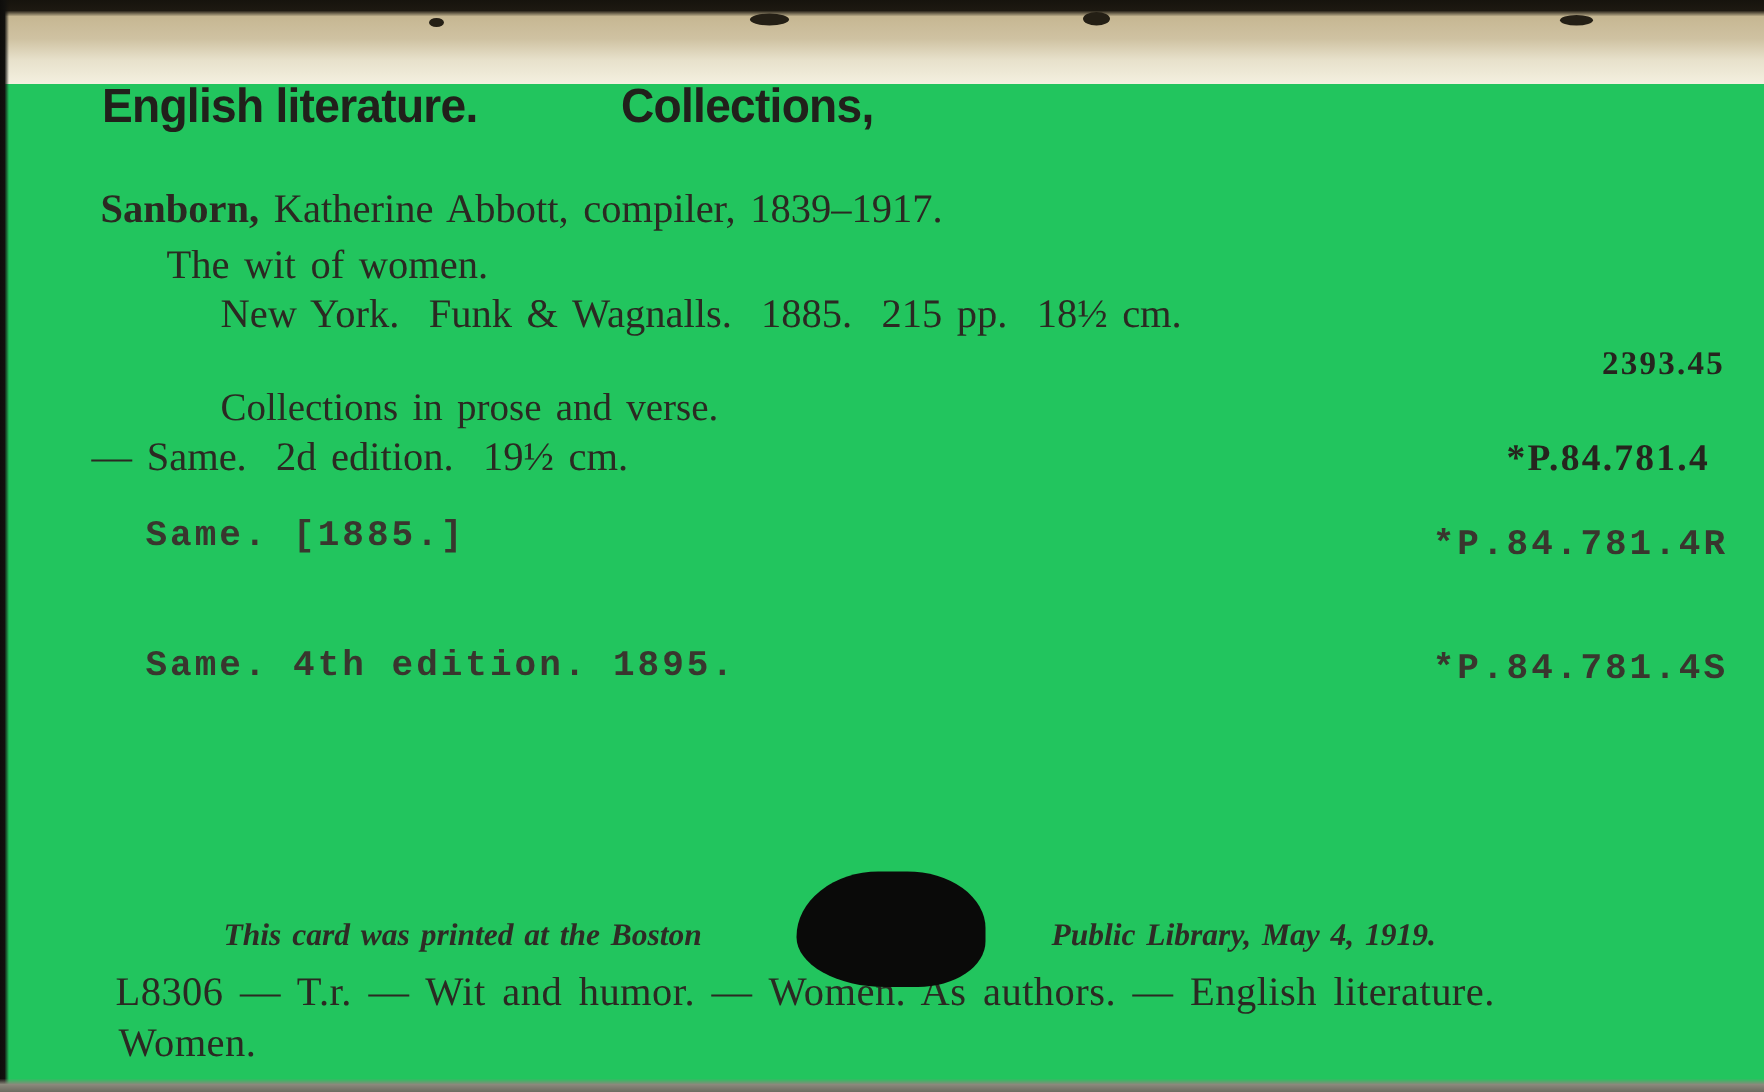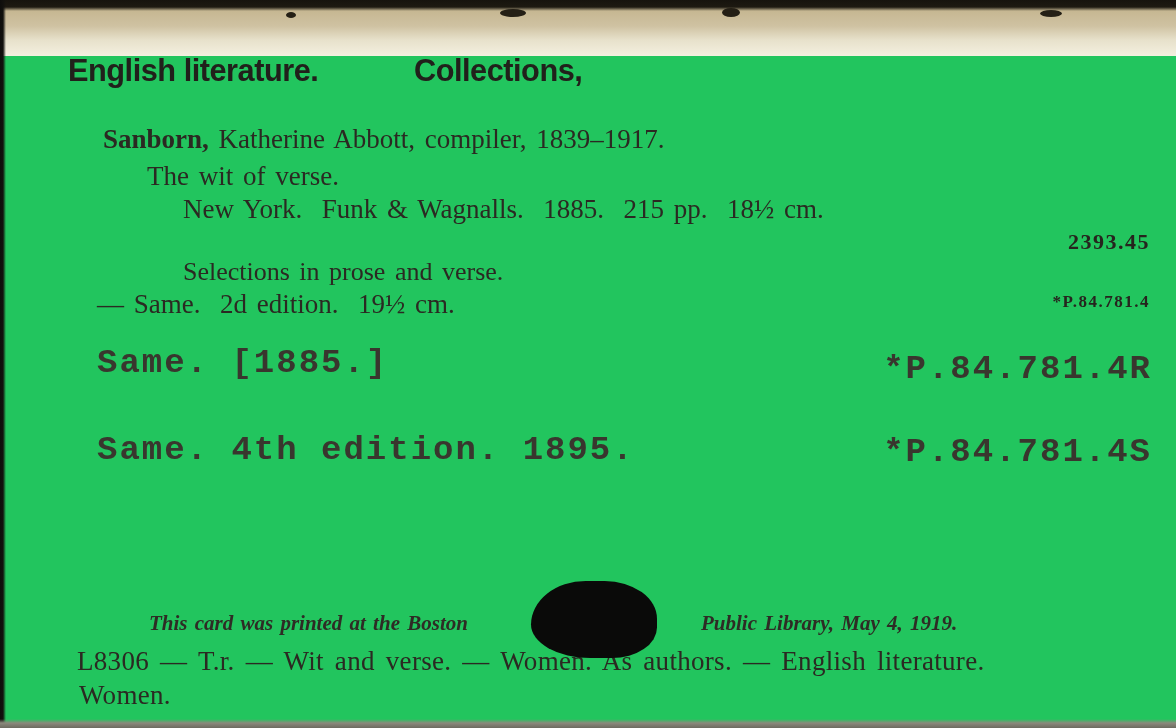--- a/index.html
+++ b/index.html
@@ -27,28 +27,28 @@
   .bottom-strip{
     position:absolute;left:0;right:0;bottom:0;height:9px;
     background:linear-gradient(to bottom,rgba(120,119,108,0) 0px,#8b897c 4px,#6c6b60 9px);
   }
   .txt{position:absolute;line-height:1;white-space:pre;}
   .stamp{
     font-family:"Liberation Sans", sans-serif;
     font-weight:700;font-size:32px;letter-spacing:-0.5px;
     color:#21201b;transform:scaleX(0.96);transform-origin:left;
   }
-  .serif{font-size:27px;word-spacing:3px;color:#2b2922;margin-left:36px;}
+  .serif{font-size:27px;word-spacing:3px;color:#2b2922;}
   .serif .bold{font-weight:700;}
   .callnum-serif{
     font-weight:700;letter-spacing:1.5px;color:#26241e;text-align:right;
   }
   .typed{
     font-family:"Liberation Mono", monospace;
-    font-weight:700;font-size:34px;letter-spacing:2px;color:#39362e;
+    font-weight:700;font-size:24px;letter-spacing:2px;color:#39362e;
   }
   .foot-italic{
     font-style:italic;font-weight:700;font-size:21px;
     word-spacing:2px;color:#2e2c25;
   }
   .redaction{
     position:absolute;left:531px;top:581px;width:126px;height:77px;
     background:#0a0a09;
     border-radius:46% 44% 38% 50% / 60% 52% 42% 46%;
     z-index:5;
@@ -66,37 +66,37 @@
   <div class="speck" style="left:1040px;top:10px;width:22px;height:7px;"></div>
   <div class="speck" style="left:286px;top:12px;width:10px;height:6px;"></div>
   <div class="left-strip"></div>
   <div class="bottom-strip"></div>
 
   <div class="txt stamp" style="left:68px;top:54px;">English literature.</div>
   <div class="txt stamp" style="left:414px;top:54px;">Collections,</div>
 
   <div class="txt serif" style="left:67px;top:126px;"><span class="bold">Sanborn,</span><span> Katherine Abbott, compiler, 1839–1917.</span></div>
 
-  <div class="txt serif" style="left:111px;top:163px;">The wit of verse.</div>
+  <div class="txt serif" style="left:111px;top:163px;">The wit of women.</div>
   <div class="txt serif" style="left:147px;top:196px;">New York.  Funk &amp; Wagnalls.  1885.  215 pp.  18½ cm.</div>
 
   <div class="txt serif callnum-serif" style="right:26px;top:231px;font-size:22px;">2393.45</div>
 
-  <div class="txt serif" style="left:147px;top:259px;font-size:26px;">Selections in prose and verse.</div>
+  <div class="txt serif" style="left:147px;top:259px;font-size:26px;">Collections in prose and verse.</div>
 
   <div class="txt serif" style="left:61px;top:291px;">— Same.  2d edition.  19½ cm.</div>
-  <div class="txt serif callnum-serif" style="right:26px;top:293px;font-size:17px;">*P.84.781.4</div>
+  <div class="txt serif callnum-serif" style="right:36px;top:293px;font-size:25px;">*P.84.781.4</div>
 
   <div class="txt typed" style="left:97px;top:346px;">Same. [1885.]</div>
   <div class="txt typed" style="right:24px;top:352px;">*P.84.781.4R</div>
 
   <div class="txt typed" style="left:97px;top:433px;">Same. 4th edition. 1895.</div>
   <div class="txt typed" style="right:24px;top:435px;margin-left:40px;">*P.84.781.4S</div>
 
   <div class="txt foot-italic" style="left:149px;top:613px;">This card was printed at the Boston</div>
   <div class="txt foot-italic" style="left:701px;top:613px;">Public Library, May 4, 1919.</div>
 
   <div class="redaction"></div>
 
-  <div class="txt tracing" style="left:77px;top:648px;">L8306 — T.r. — Wit and verse. — Women. As authors. — English literature.</div>
+  <div class="txt tracing" style="left:77px;top:648px;">L8306 — T.r. — Wit and humor. — Women. As authors. — English literature.</div>
   <div class="txt tracing" style="left:79px;top:682px;">Women.</div>
 
 </div>
 
 </body></html>

